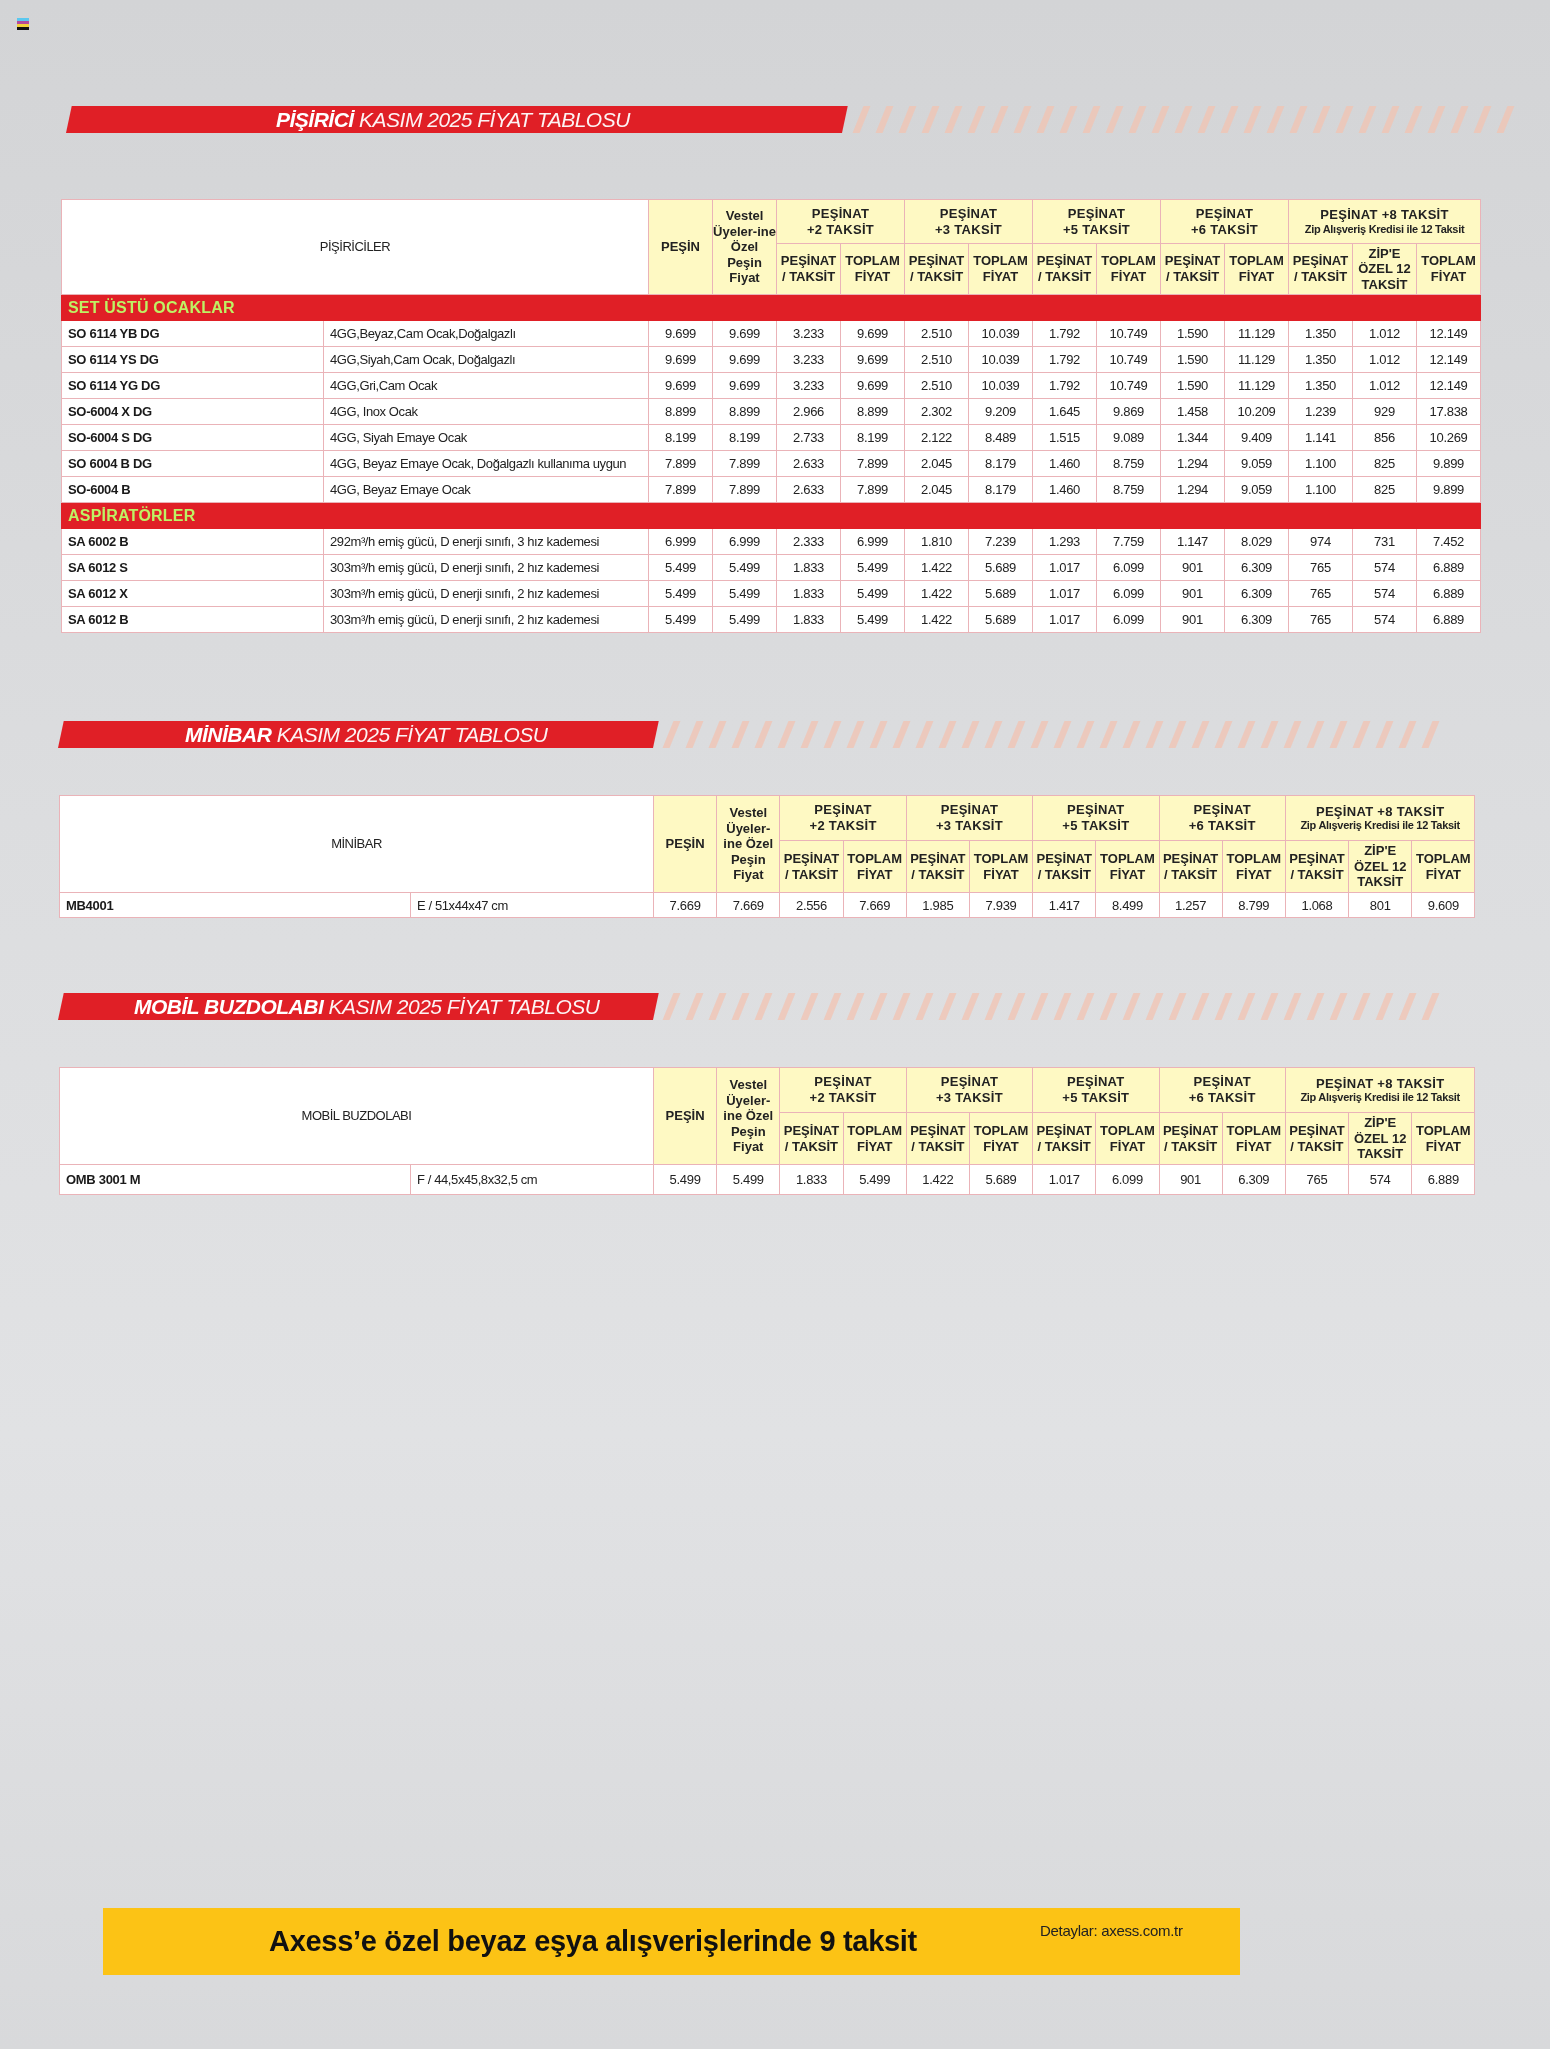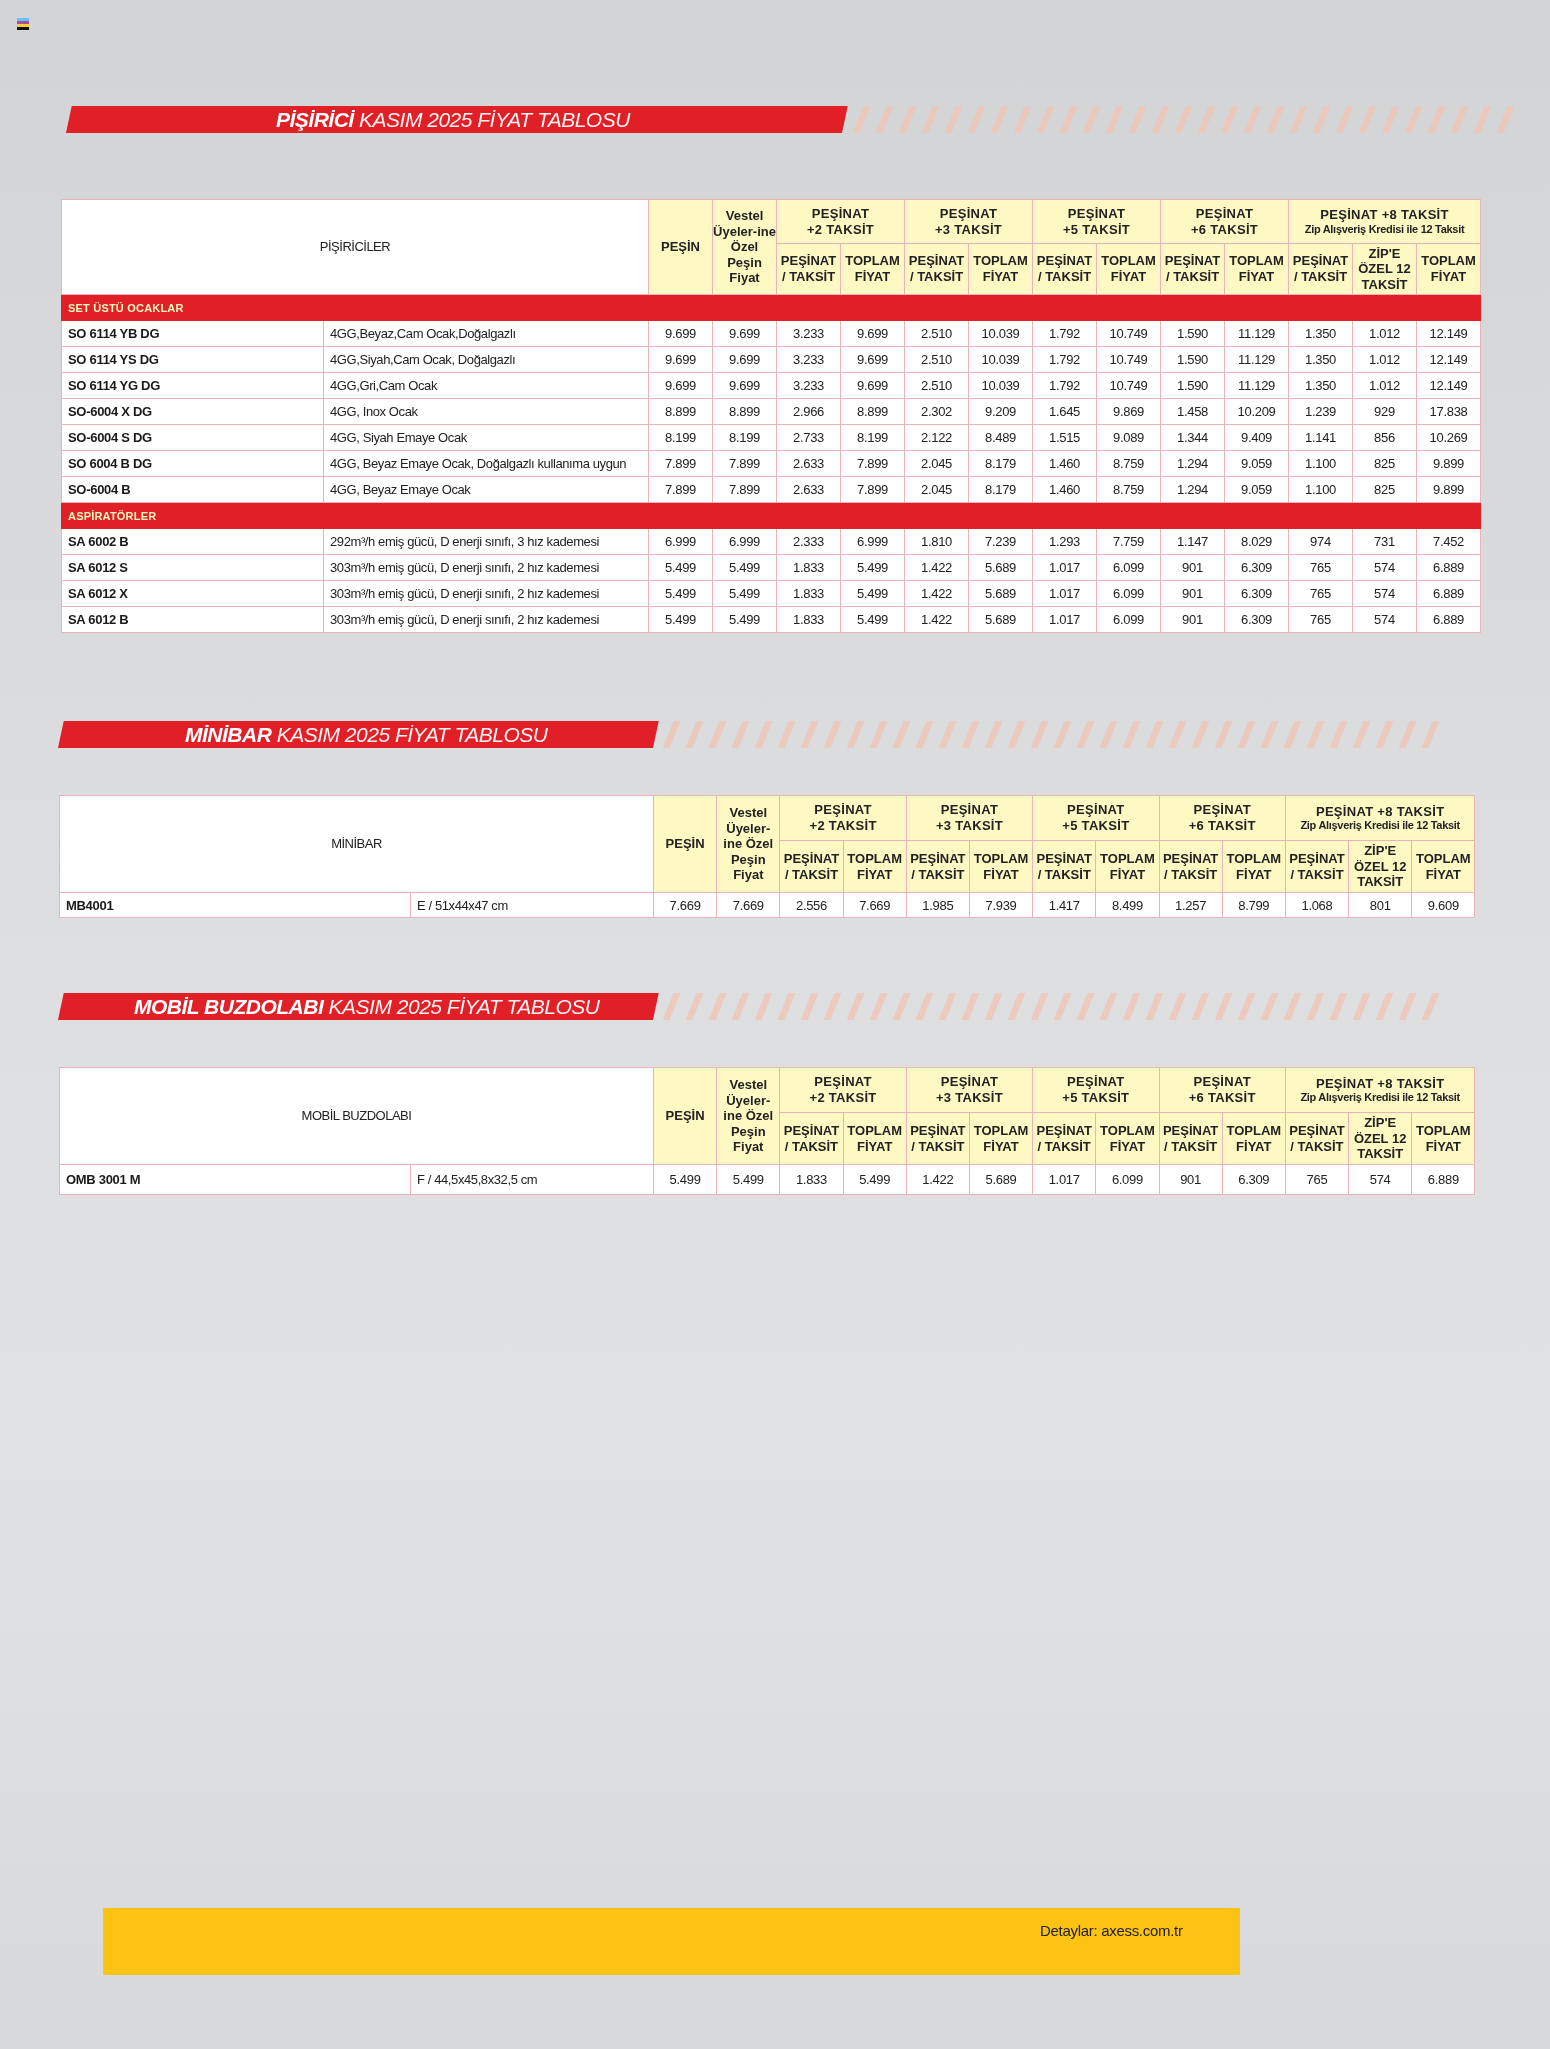--- a/index.html
+++ b/index.html
@@ -42,22 +42,22 @@
   th.vestel { font-size:11px; white-space:normal !important; }
   th.pesin { font-size:13px; }
   th.table-title {
     background:#fff !important; color:#d42a34; font-weight:normal !important;
     font-size:28px; letter-spacing:-0.5px;
   }
   td.model { text-align:left !important; font-weight:bold; padding-left:6px !important; font-size:14px; letter-spacing:-0.3px; }
   td.desc { text-align:left !important; padding-left:6px !important; font-size:12.5px; letter-spacing:-0.4px; color:#222; }
   td.num { font-size:13.5px; letter-spacing:-0.3px; color:#222; }
   tr.section td {
-    background:#e01f26; color:#fef9c3; font-weight:bold; text-align:left; padding-left:6px;
-    font-size:11px; border-color:#e01f26; letter-spacing:0.2px;
+    background:#e01f26; color:#bef264; font-weight:bold; text-align:left; padding-left:6px;
+    font-size:16px; border-color:#e01f26; letter-spacing:0.2px;
   }
   .footer { position:absolute; left:103px; top:1908px; width:1344px; height:67px; }
   .footer .yellow {
     position:absolute; left:0; top:0; width:1137px; height:100%; background:#fcc315;
   }
   .footer .msg {
     position:absolute; left:0; width:980px; top:0; height:100%; line-height:67px;
     text-align:center; font-size:29px; font-weight:bold; color:#111; letter-spacing:-0.3px;
   }
   .footer .detail {
@@ -564,14 +564,15 @@
         <td class="num">6.309</td>
         <td class="num">765</td>
         <td class="num">574</td>
         <td class="num">6.889</td>
       </tr>
     </tbody>
 </table>
 
 <div class="footer">
   <div class="yellow"></div>
+  <div class="msg">Axess’e özel beyaz eşya alışverişlerinde 9 taksit</div>
   <div class="detail">Detaylar: axess.com.tr</div>
 </div>
 
 </body></html>

